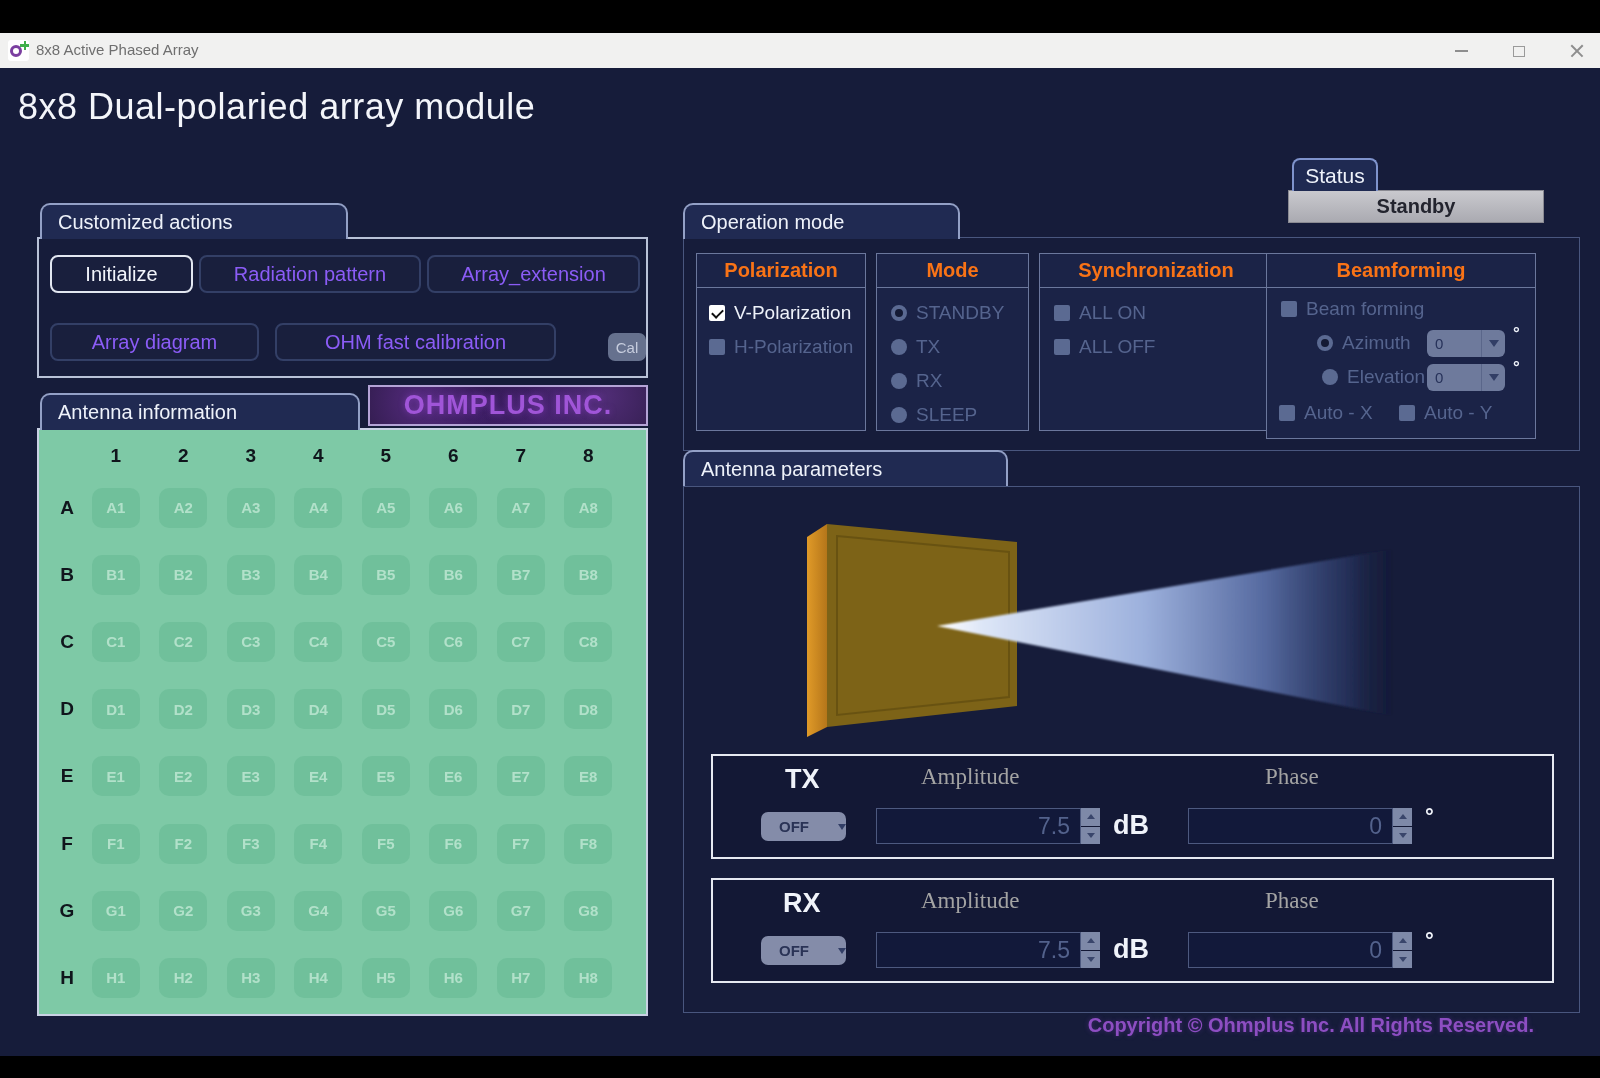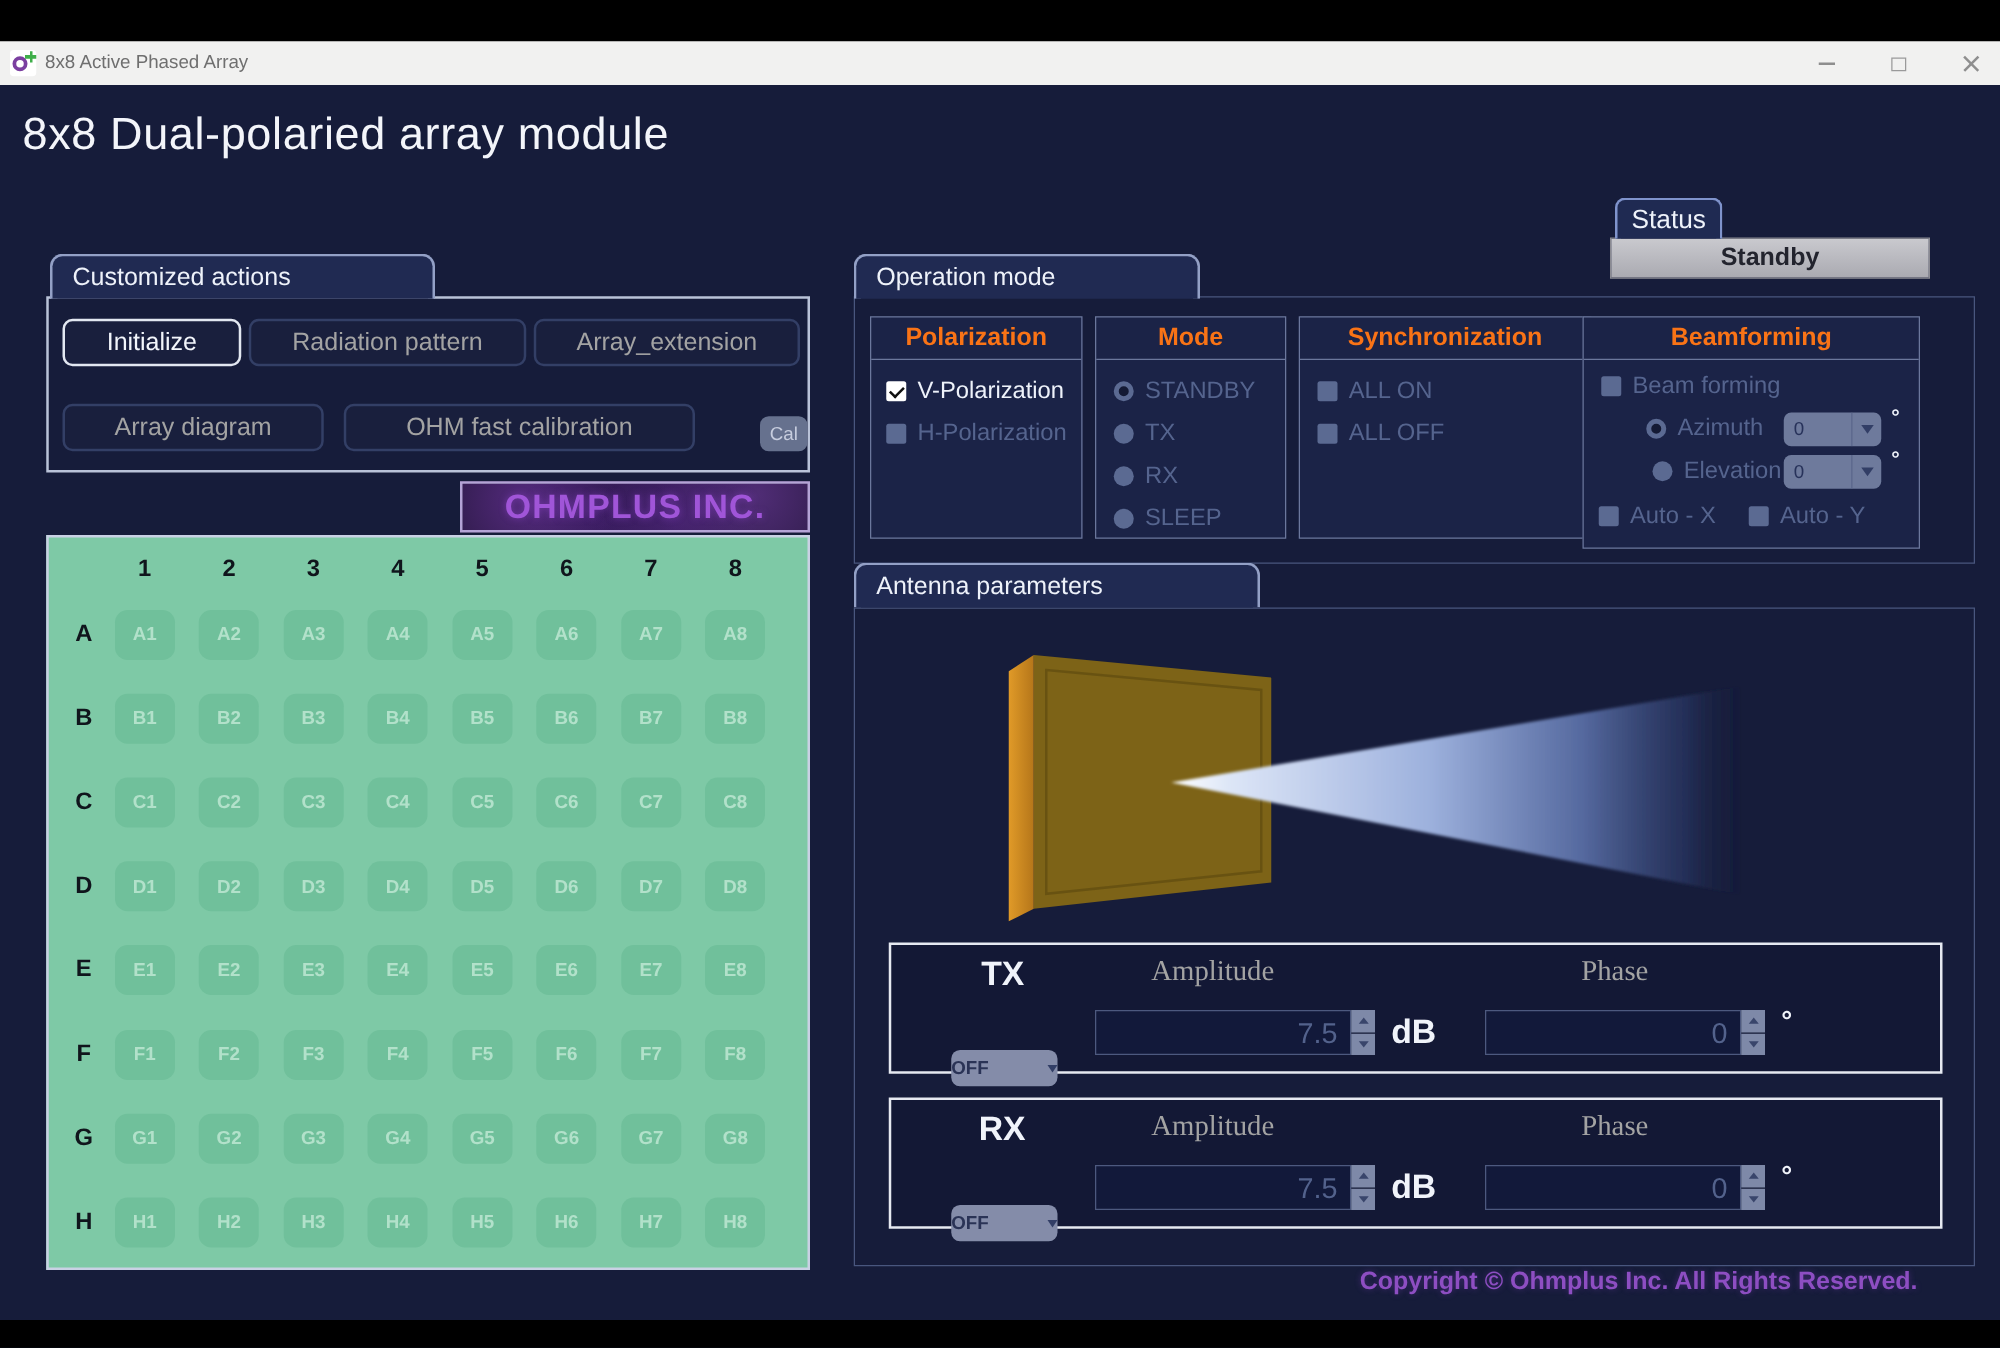--- a/index.html
+++ b/index.html
@@ -36,21 +36,21 @@
     border-radius:10px 10px 0 0; color:#eef2fa; display:flex; align-items:center;
     padding-left:16px; font-size:20px; z-index:3;
   }
   .gbox { position:absolute; background:transparent; }
   .gbox.bright { border:2px solid #b9c2d8; }
   .gbox.faint  { border:1px solid #49567e; }
 
   
   .act-btn {
     position:absolute; height:38px; border:2px solid #333f66; border-radius:8px;
-    color:#a3a3a3; font-size:20px; display:flex; align-items:center; justify-content:center;
+    color:#8b5cf6; font-size:20px; display:flex; align-items:center; justify-content:center;
     background:rgba(255,255,255,0.015); cursor:default;
   }
   .act-btn.primary { border-color:#e2e7f1; color:#f2f5fb; }
   .cal-btn {
     position:absolute; width:38px; height:28px; background:#66718e; border-radius:7px;
     color:#c7cdde; font-size:15px; display:flex; align-items:center; justify-content:center;
   }
 
   
   .logo {
@@ -104,21 +104,21 @@
   .deg { position:absolute; font-size:17px; font-weight:bold; color:#eef2fa; }
 
   
   .status-tab { position:absolute; left:1292px; top:90px; width:86px; height:33px; background:#1f2a52; border:2px solid #7f93cc; border-bottom:none; border-radius:8px 8px 0 0; display:flex; align-items:center; justify-content:center; font-size:21px; color:#eef2fa; z-index:3; }
   .status-bar { position:absolute; left:1288px; top:122px; width:256px; height:33px; background:linear-gradient(#c9c9ce,#aaaab1); border:1px solid #8a8a92; display:flex; align-items:center; justify-content:center; font-size:20px; font-weight:bold; color:#23242e; }
 
   
   .param-box { position:absolute; left:27px; width:843px; height:105px; border:2px solid #e6e9f1; background:rgba(8,13,32,0.18); }
   .pb-label { position:absolute; top:8px; font-size:27px; color:#f0f3fa; font-weight:bold; }
   .pb-head  { position:absolute; top:8px; font-size:23px; color:#a3a3a3; font-weight:500;font-family:Liberation Serif, serif; }
-  .dd-off { position:absolute; left:48px; top:56px; width:85px; height:29px; background:#848ca9; border-radius:7px; display:flex; align-items:center; justify-content:space-between; gap:14px; color:#2a3356; font-weight:bold; font-size:15px;margin-top:28px; }
+  .dd-off { position:absolute; left:48px; top:56px; width:85px; height:29px; background:#848ca9; border-radius:7px; display:flex; align-items:center; justify-content:flex-end; gap:29px; color:#2a3356; font-weight:bold; font-size:15px; }
   .dd-off .tri-dn { border-left-width:4.5px; border-right-width:4.5px; border-top-width:6px; }
   .num-field { position:absolute; top:52px; width:205px; height:36px; background:#12193a; border:1px solid #4d597f; display:flex; align-items:center; justify-content:flex-end; padding-right:10px; font-size:23px; color:#53628c; }
   .spinner { position:absolute; top:52px; width:19px; height:36px; display:flex; flex-direction:column; gap:1px; }
   .spinner .half { flex:1; background:#7e89a8; display:flex; align-items:center; justify-content:center; }
   .tri-u { width:0; height:0; border-left:4px solid transparent; border-right:4px solid transparent; border-bottom:5px solid #39456b; }
   .tri-d { width:0; height:0; border-left:4px solid transparent; border-right:4px solid transparent; border-top:5px solid #39456b; }
   .unit { position:absolute; top:54px; font-size:27px; font-weight:bold; color:#f0f3fa; }
   .unit-deg { position:absolute; top:48px; font-size:22px; font-weight:bold; color:#f0f3fa; }
 
   .copyright { position:absolute; right:66px; top:946px; font-size:20px; font-weight:bold; color:#8d4ec2; text-shadow:0 0 5px rgba(120,60,180,.45); }
@@ -159,20 +159,21 @@
     <div class="tab" style="left:40px; top:135px; width:308px; height:36px;">Customized actions</div>
     <div class="gbox bright" style="left:37px; top:169px; width:611px; height:141px;">
       <div class="act-btn primary" style="left:11px; top:16px; width:143px;">Initialize</div>
       <div class="act-btn" style="left:160px; top:16px; width:222px;">Radiation pattern</div>
       <div class="act-btn" style="left:388px; top:16px; width:213px;">Array_extension</div>
       <div class="act-btn" style="left:11px; top:84px; width:209px;">Array diagram</div>
       <div class="act-btn" style="left:236px; top:84px; width:281px;">OHM fast calibration</div>
       <div class="cal-btn" style="left:569px; top:94px;">Cal</div>
     </div>
 
+    <div class="tab" style="left:40px; top:325px; width:320px; height:37px;">Antenna information</div>
     <div class="logo">OHMPLUS INC.</div>
     <div class="grid-wrap">
       <div class="grid">
           <div class="gh"></div>
           <div class="gh">1</div>
           <div class="gh">2</div>
           <div class="gh">3</div>
           <div class="gh">4</div>
           <div class="gh">5</div>
           <div class="gh">6</div>

